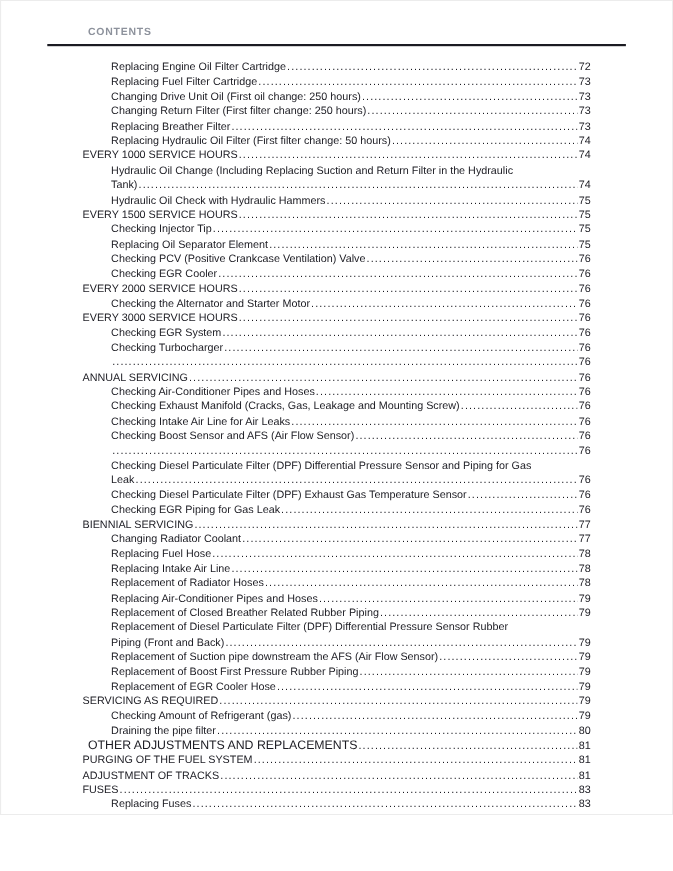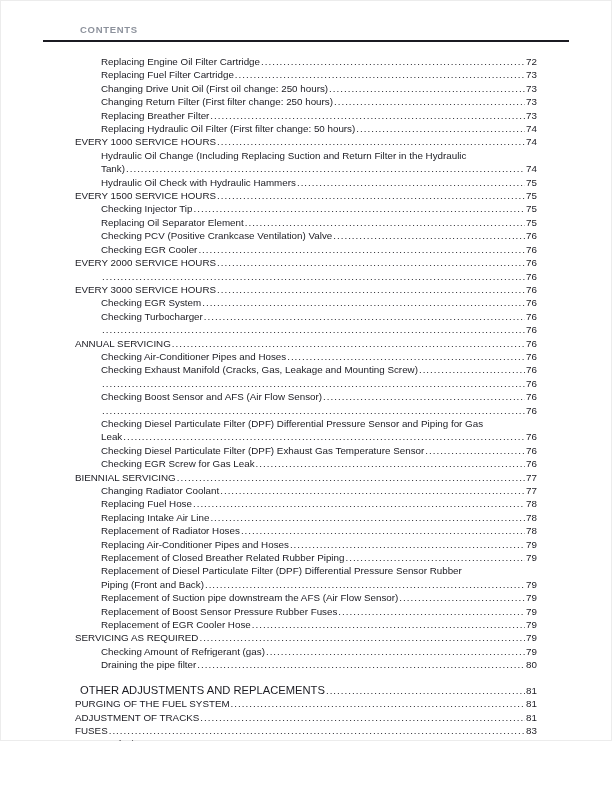--- a/index.html
+++ b/index.html
@@ -49,21 +49,21 @@
     width: 494px;
   }
   .toc-entry {
     font-size: 9.8px;
     line-height: 13.4px;
     cursor: pointer;
   }
   .toc-entry.lvl0 { margin-left: 37px; font-size: 11.2px; }
   .toc-entry.lvl1 { margin-left: 32px; }
   .toc-entry.lvl2 { margin-left: 58px; }
-  .toc-entry.gap  { margin-top: 12px; }
+  .toc-entry.gap  { }
   .entry-pre {
     white-space: nowrap;
     overflow: hidden;
   }
   .entry-last {
     display: flex;
     align-items: flex-start;
   }
   .entry-text {
     flex: none;
@@ -191,20 +191,21 @@
       </div>
       <div class="toc-entry lvl1">
         <div class="entry-last">
           <span class="entry-text">EVERY 2000 SERVICE HOURS</span>
           <span class="leader">........................................................................................................................................................................................................</span>
           <span class="pagenum">76</span>
         </div>
       </div>
       <div class="toc-entry lvl2">
         <div class="entry-last">
+          <span class="entry-text">Checking the Alternator and Starter Motor</span>
           <span class="leader">........................................................................................................................................................................................................</span>
           <span class="pagenum">76</span>
         </div>
       </div>
       <div class="toc-entry lvl1">
         <div class="entry-last">
           <span class="entry-text">EVERY 3000 SERVICE HOURS</span>
           <span class="leader">........................................................................................................................................................................................................</span>
           <span class="pagenum">76</span>
         </div>
@@ -245,20 +246,21 @@
       </div>
       <div class="toc-entry lvl2">
         <div class="entry-last">
           <span class="entry-text">Checking Exhaust Manifold (Cracks, Gas, Leakage and Mounting Screw)</span>
           <span class="leader">........................................................................................................................................................................................................</span>
           <span class="pagenum">76</span>
         </div>
       </div>
       <div class="toc-entry lvl2">
         <div class="entry-last">
+          <span class="entry-text">Checking Intake Air Line for Air Leaks</span>
           <span class="leader">........................................................................................................................................................................................................</span>
           <span class="pagenum">76</span>
         </div>
       </div>
       <div class="toc-entry lvl2">
         <div class="entry-last">
           <span class="entry-text">Checking Boost Sensor and AFS (Air Flow Sensor)</span>
           <span class="leader">........................................................................................................................................................................................................</span>
           <span class="pagenum">76</span>
         </div>
@@ -279,21 +281,21 @@
       </div>
       <div class="toc-entry lvl2">
         <div class="entry-last">
           <span class="entry-text">Checking Diesel Particulate Filter (DPF) Exhaust Gas Temperature Sensor</span>
           <span class="leader">........................................................................................................................................................................................................</span>
           <span class="pagenum">76</span>
         </div>
       </div>
       <div class="toc-entry lvl2">
         <div class="entry-last">
-          <span class="entry-text">Checking EGR Screw for Gas Leak</span>
+          <span class="entry-text">Checking EGR Piping for Gas Leak</span>
           <span class="leader">........................................................................................................................................................................................................</span>
           <span class="pagenum">76</span>
         </div>
       </div>
       <div class="toc-entry lvl1">
         <div class="entry-last">
           <span class="entry-text">BIENNIAL SERVICING</span>
           <span class="leader">........................................................................................................................................................................................................</span>
           <span class="pagenum">77</span>
         </div>
@@ -350,21 +352,21 @@
       </div>
       <div class="toc-entry lvl2">
         <div class="entry-last">
           <span class="entry-text">Replacement of Suction pipe downstream the AFS (Air Flow Sensor)</span>
           <span class="leader">........................................................................................................................................................................................................</span>
           <span class="pagenum">79</span>
         </div>
       </div>
       <div class="toc-entry lvl2">
         <div class="entry-last">
-          <span class="entry-text">Replacement of Boost Sensor Pressure Rubber Fuses</span>
+          <span class="entry-text">Replacement of Boost First Pressure Rubber Piping</span>
           <span class="leader">........................................................................................................................................................................................................</span>
           <span class="pagenum">79</span>
         </div>
       </div>
       <div class="toc-entry lvl2">
         <div class="entry-last">
           <span class="entry-text">Replacement of EGR Cooler Hose</span>
           <span class="leader">........................................................................................................................................................................................................</span>
           <span class="pagenum">79</span>
         </div>

